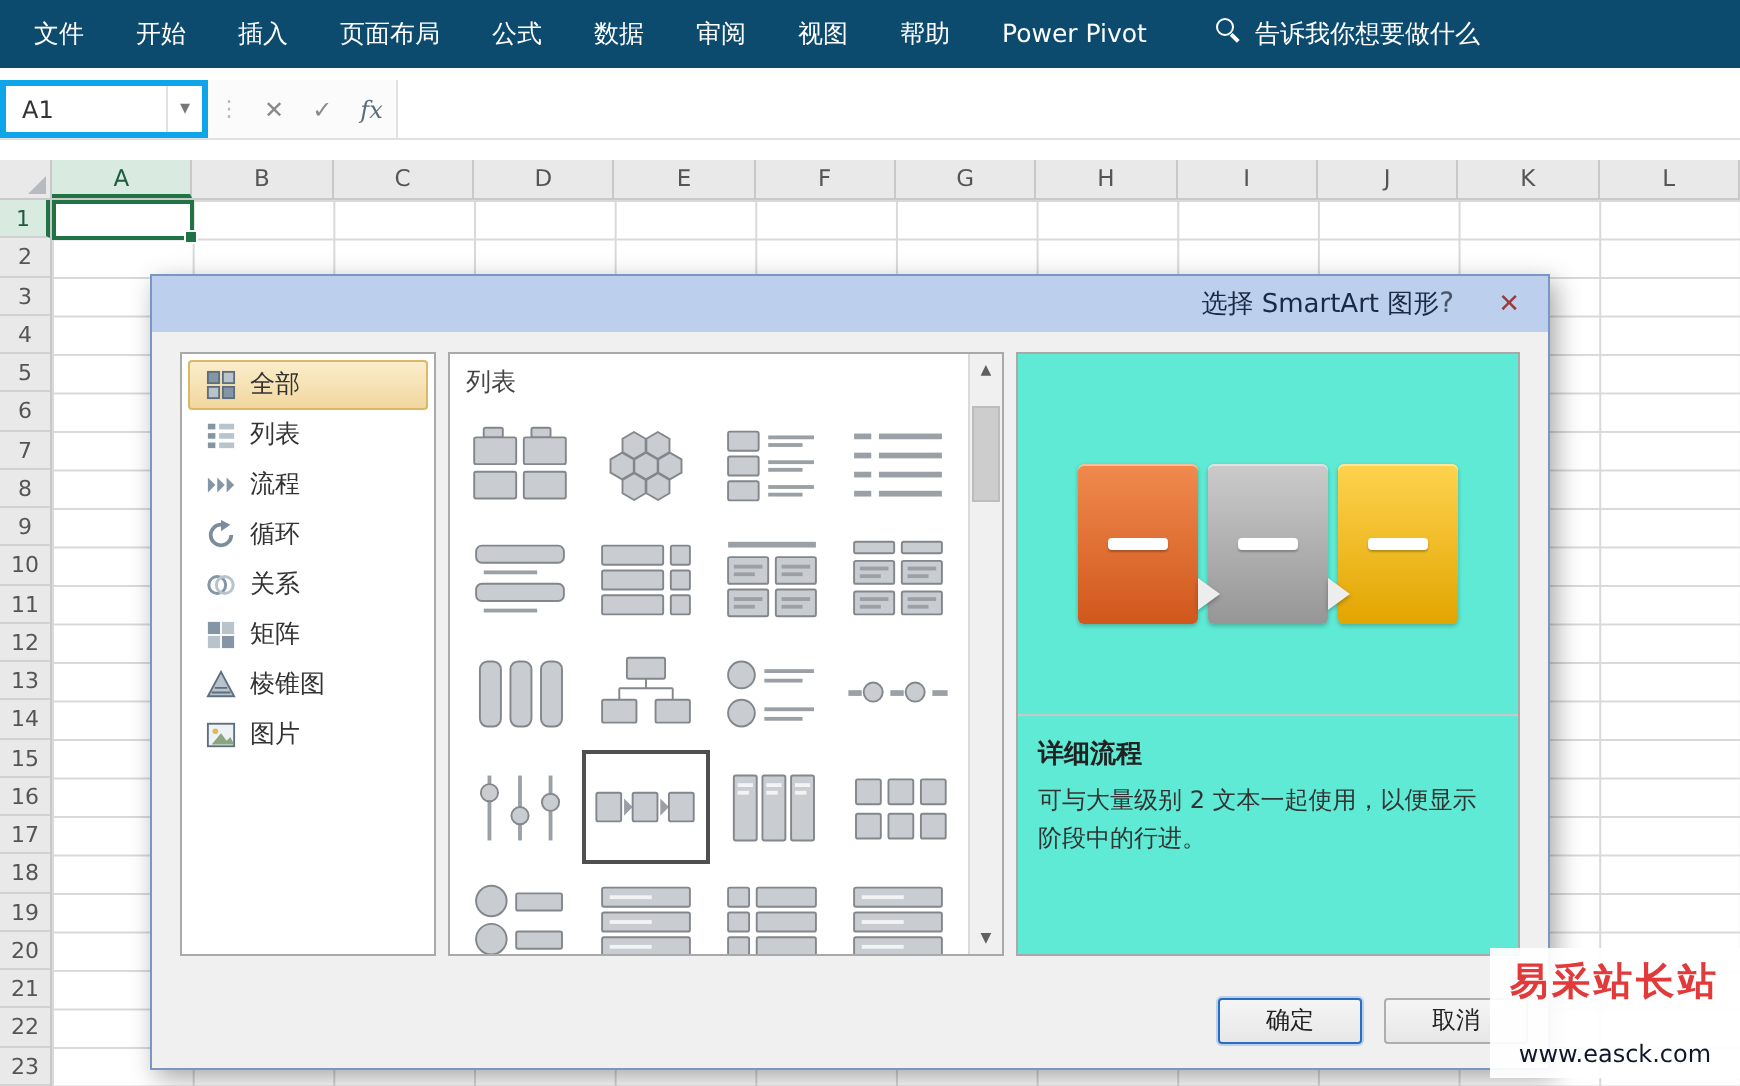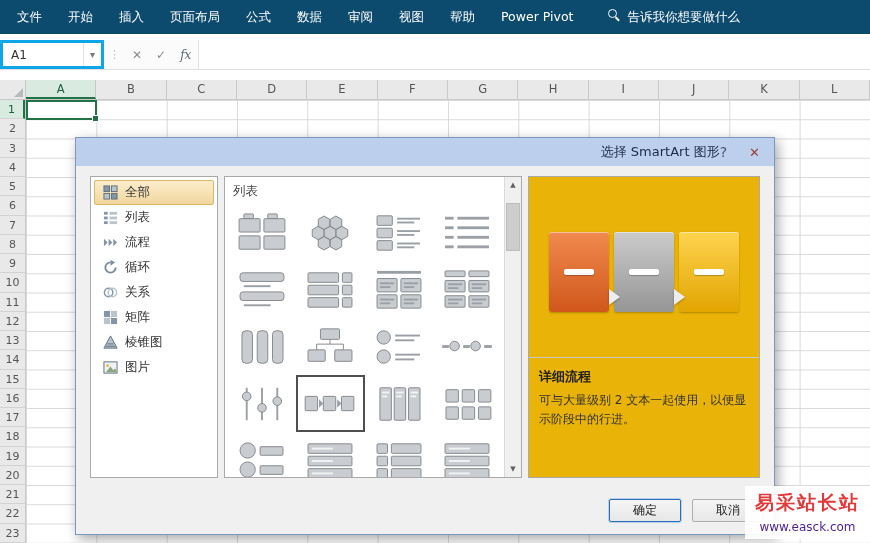--- a/index.html
+++ b/index.html
@@ -56,37 +56,37 @@
   .cat-ic svg{width:15px;height:15px}
   .gallery-panel{flex:1;background:#fff;border:1px solid #a9a9a9;position:relative;padding-right:17px;overflow:hidden}
   .gallery-head{font-size:12.5px;color:#444;padding:6px 8px 2px}
   .thumb-grid{display:grid;grid-template-columns:repeat(4,1fr);padding:2px 3px}
   .thumb{height:57px;display:flex;align-items:center;justify-content:center;border:2px solid transparent;cursor:pointer}
   .thumb.selected{border:2px solid #4f4f4f;background:#fff}
   .vscroll{position:absolute;right:0;top:0;bottom:0;width:17px;background:#f0f0f0;border-left:1px solid #dadada;display:flex;flex-direction:column;cursor:pointer}
   .sb-btn{height:16px;font-size:7px;color:#606060;display:flex;align-items:center;justify-content:center}
   .sb-track{flex:1;position:relative}
   .sb-thumb{position:absolute;left:1px;right:1px;top:10px;height:48px;background:#cdcdcd;border:1px solid #bdbdbd}
-  .preview-panel{width:232px;flex:none;background:#eab308;border:1px solid #a9a9a9;overflow:hidden}
+  .preview-panel{width:252px;flex:none;background:#5eead4;border:1px solid #a9a9a9;overflow:hidden}
   .preview-canvas{height:162px;display:flex;align-items:center;justify-content:center;gap:5px;padding-top:28px}
   .pblock{width:60px;height:80px;border-radius:3px;position:relative;box-shadow:inset 0 1px 0 rgba(255,255,255,.45),0 1px 2px rgba(0,0,0,.25)}
   .pdash{position:absolute;left:50%;top:50%;transform:translate(-50%,-50%);width:30px;height:6px;background:#fff;border-radius:2px;box-shadow:0 1px 1px rgba(0,0,0,.25)}
   .parrow{position:absolute;right:-11px;bottom:7px;width:0;height:0;border-top:8px solid transparent;border-bottom:8px solid transparent;border-left:11px solid #ededed;z-index:2;filter:drop-shadow(0 1px 1px rgba(0,0,0,.3))}
   .preview-divider{border-top:1px solid #c8c8c8;margin-top:18px}
   .preview-title{font-size:13px;font-weight:bold;color:#222;padding:10px 10px 5px}
   .preview-desc{font-size:12px;color:#333;line-height:1.55;padding:0 10px}
   .dlg-footer{position:absolute;bottom:0;left:0;right:0;height:46px}
   .btn-row{position:absolute;right:10px;bottom:12px;display:flex;gap:11px}
   .btn{width:72px;height:23px;font-size:12px;font-family:inherit;color:#222;background:linear-gradient(#f5f5f5,#e7e7e7);border:1px solid #aeaeae;border-radius:2px;cursor:pointer}
   .btn.ok{border:1px solid #2a6dbe;box-shadow:0 0 0 1px rgba(120,170,230,.45)}
 
   
   .watermark{position:absolute;right:0;bottom:4px;background:rgba(255,255,255,.93);padding:4px 10px 5px;text-align:center;z-index:30}
   .wm-title{font-size:19px;font-weight:bold;color:#e23a3a;letter-spacing:2px}
-  .wm-url{font-size:12px;color:#4c1d95;margin-top:4px}
+  .wm-url{font-size:12px;color:#0f172a;margin-top:16px}
 </style>
 </head>
 <body>
 
 <div class="screen">
 
   <div class="ribbon" style="background: #0c4a6e;">
     <div class="rtabs">
         <div class="rtab">文件</div>
         <div class="rtab">开始</div>

